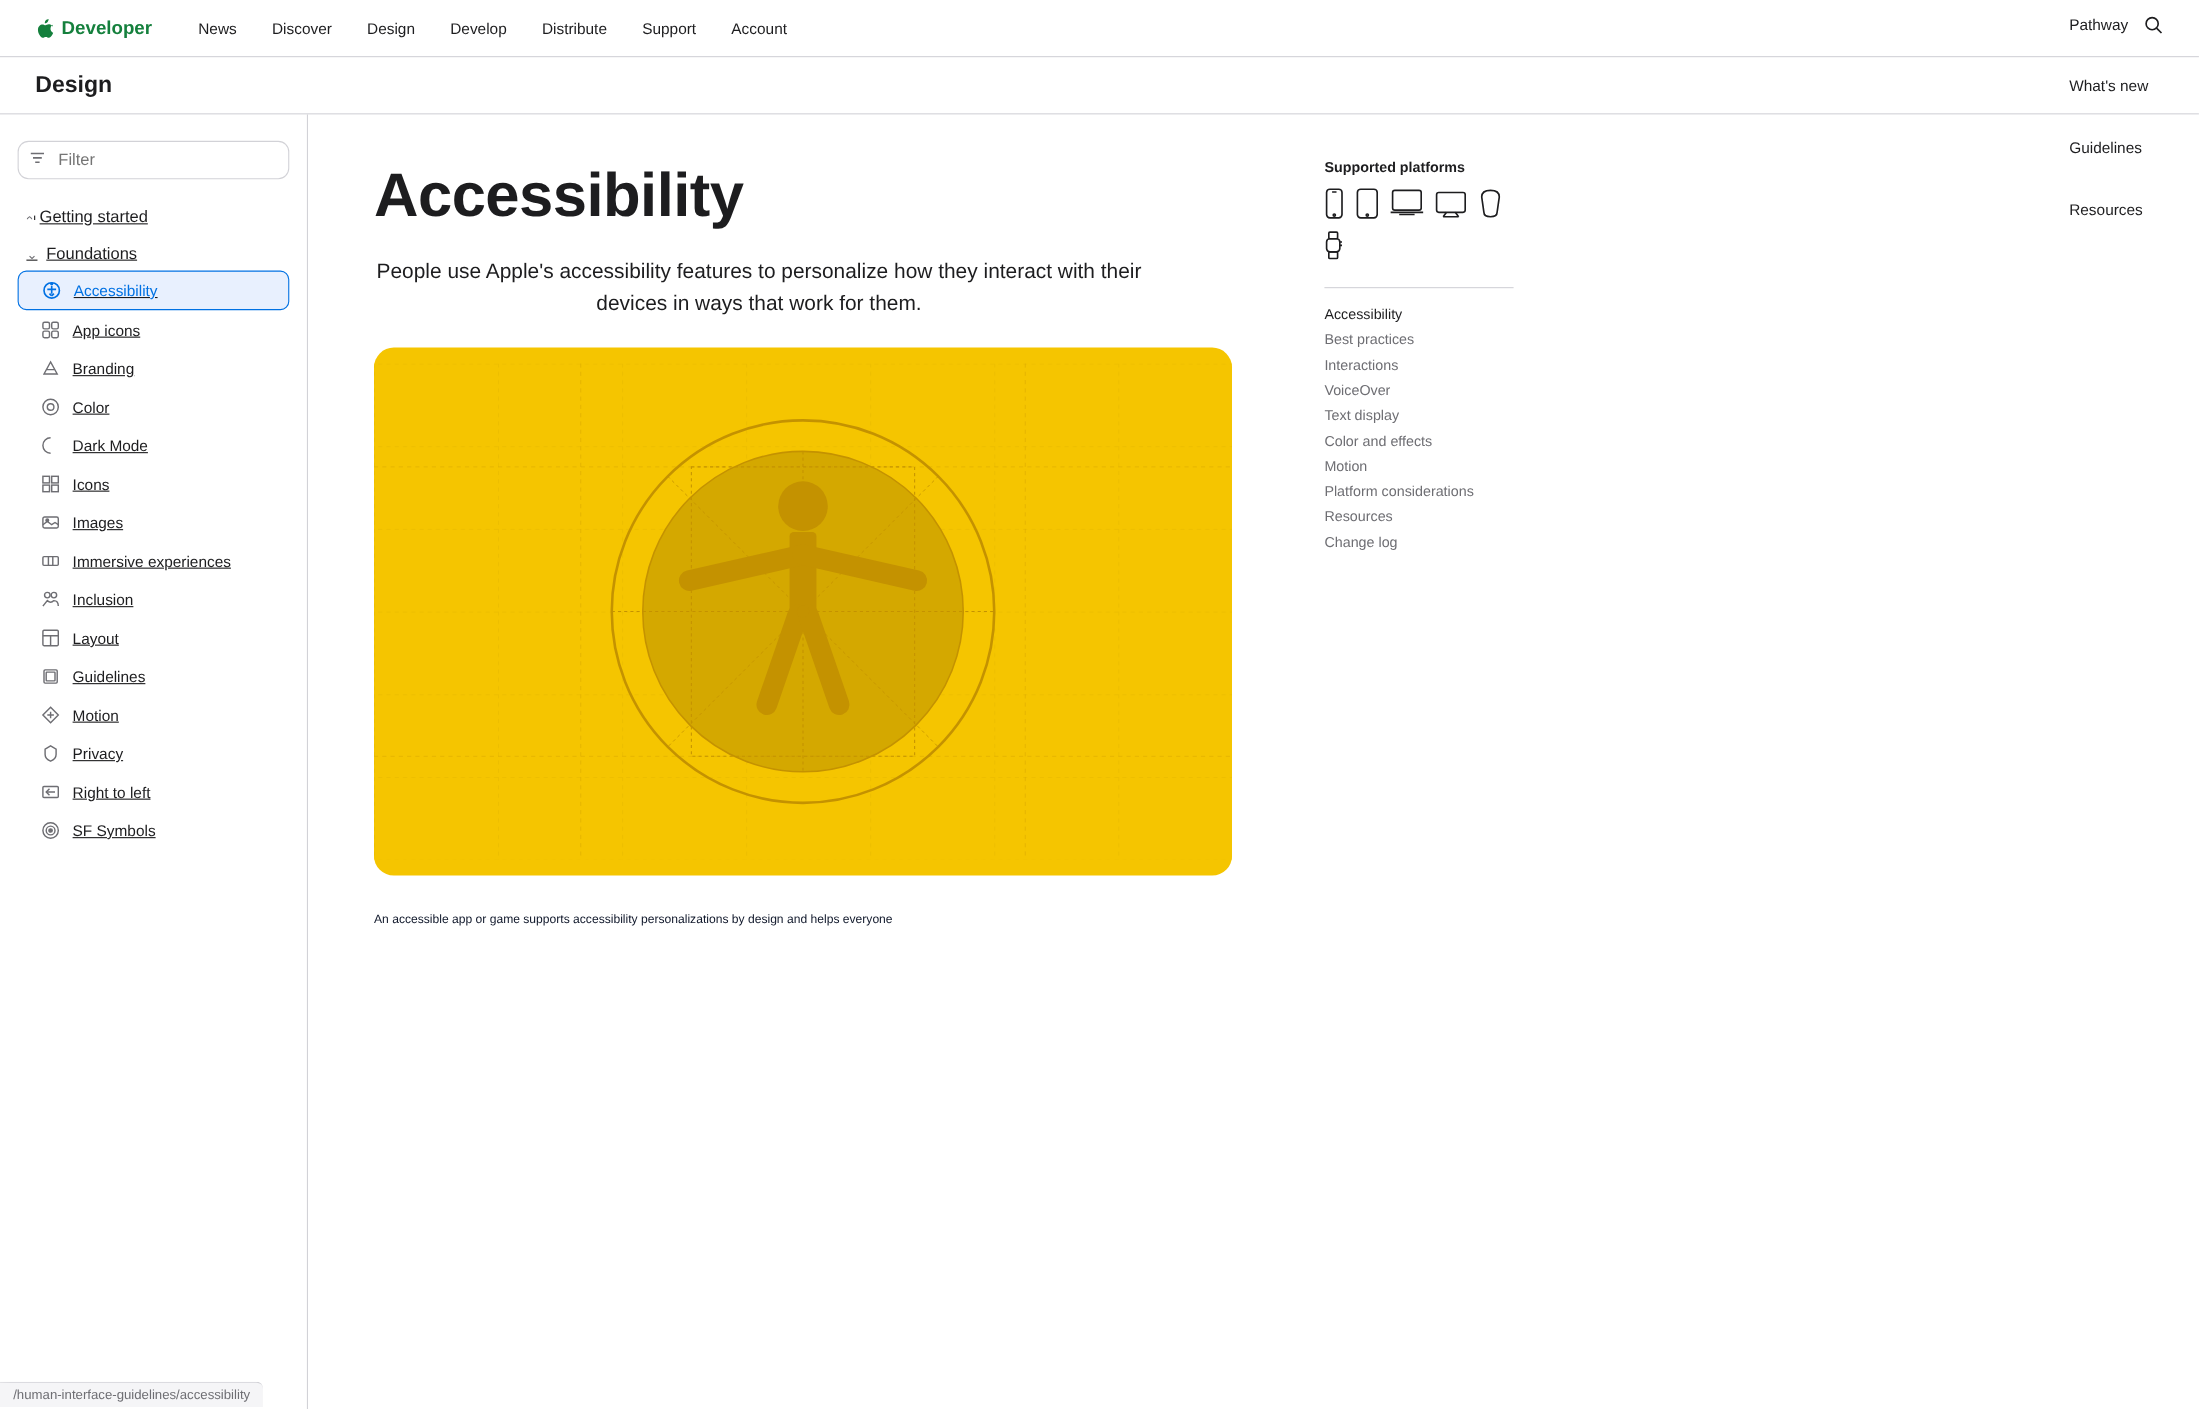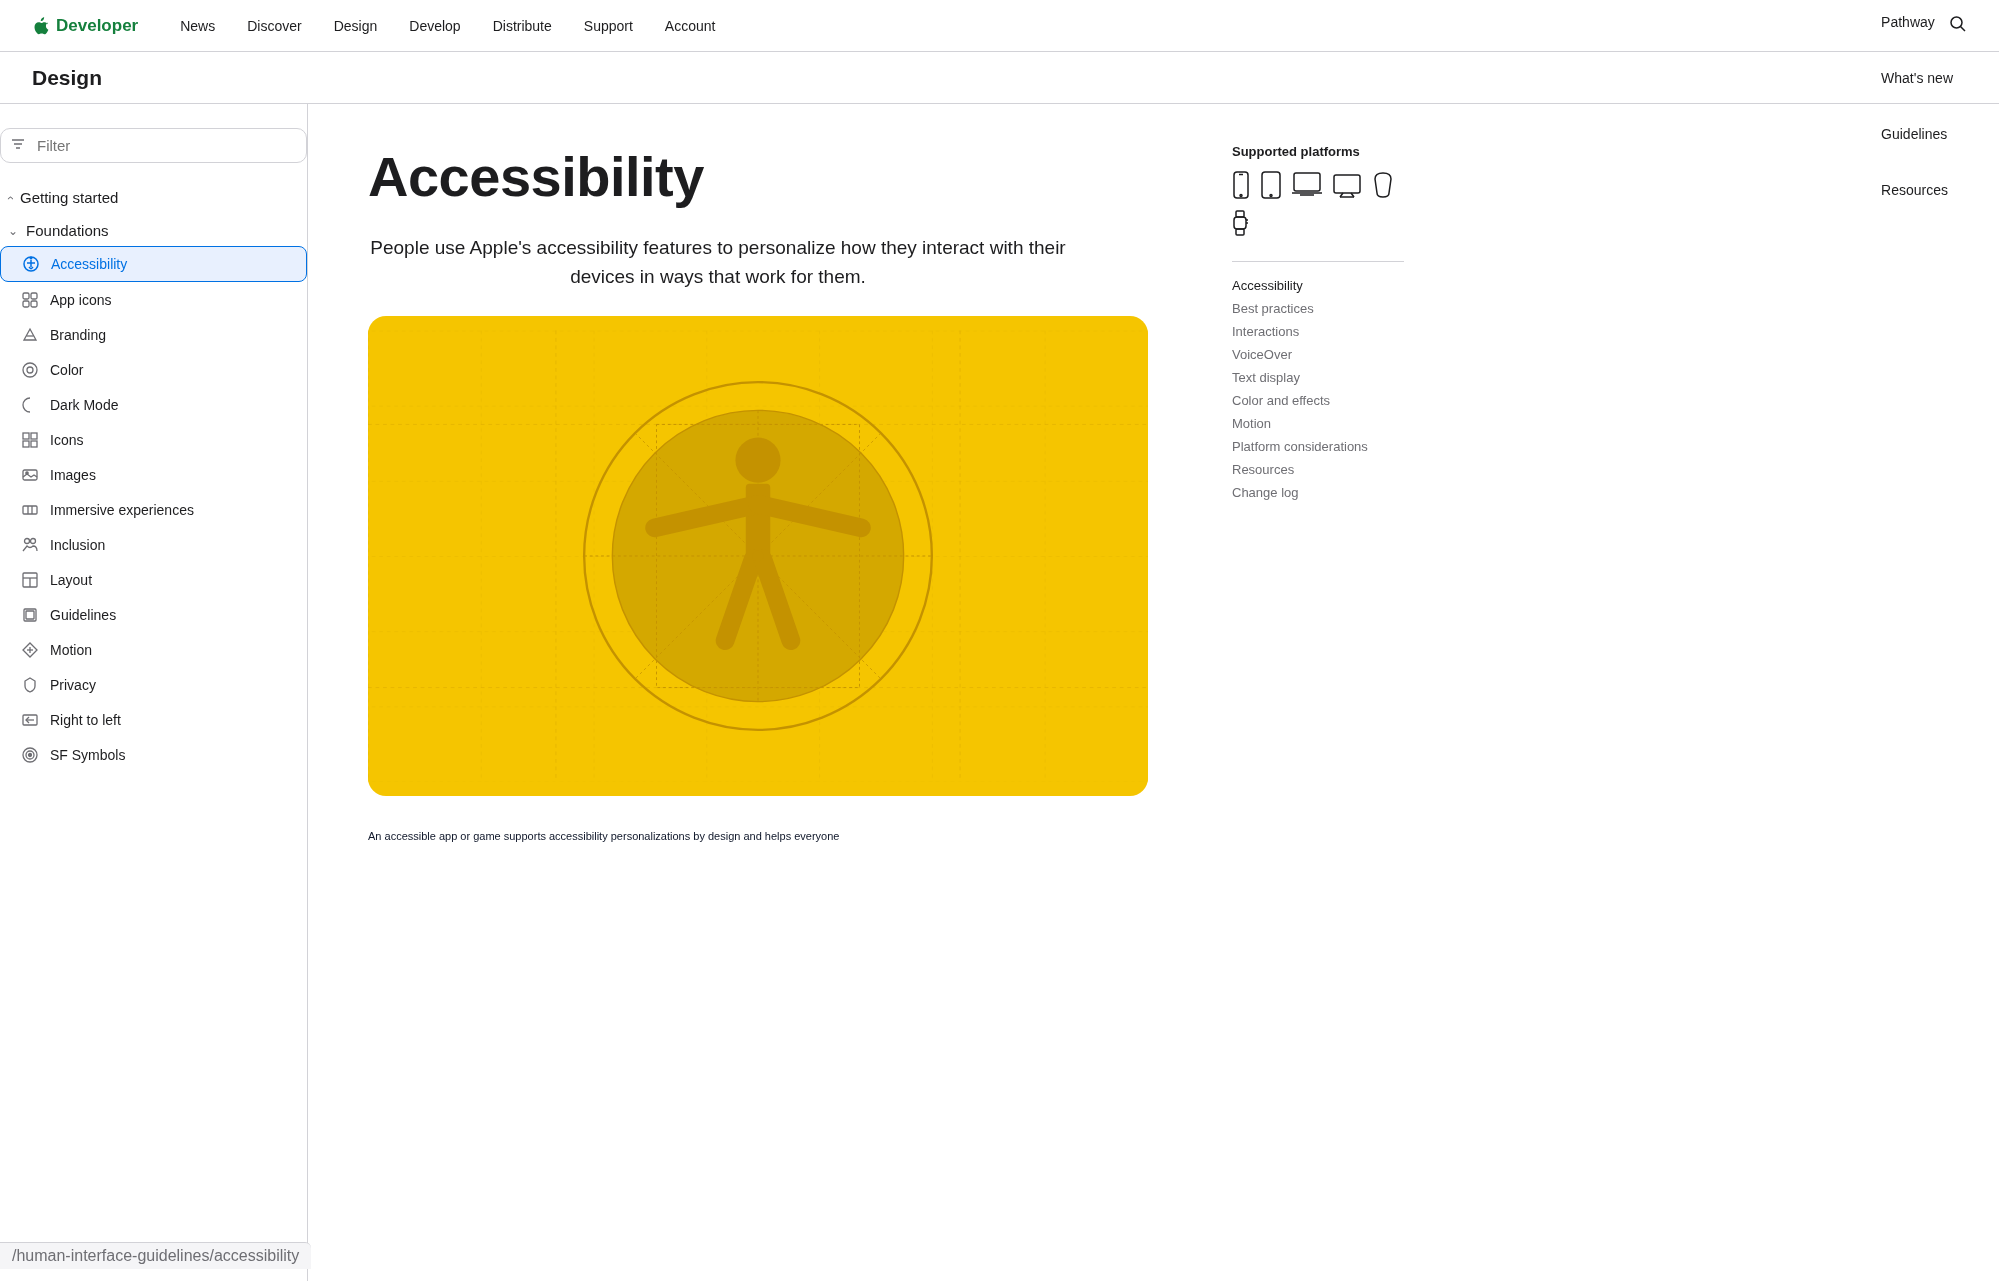--- a/index.html
+++ b/index.html
@@ -25,26 +25,26 @@
       border-bottom: 1px solid #d2d2d7;
     }
     .secondary-nav-title { font-size: 21px; font-weight: 600; color: #1d1d1f; margin-right: auto; }
     .secondary-nav-links { display: flex; gap: 4px; flex-direction: column; }
     .secondary-nav-link { padding: 0 14px; height: 52px; display: flex; align-items: center; font-size: 14px; color: #1d1d1f; text-decoration: none; cursor: pointer; }
 
     
     .page-layout { display: flex; min-height: calc(100vh - 104px); }
 
     
-    .sidebar { width: 308px; flex-shrink: 0; padding: 24px 0; border-right: 1px solid #d2d2d7; }
+    .sidebar { width: 280px; flex-shrink: 0; padding: 24px 16px; border-right: 1px solid #d2d2d7; }
     .filter-input-wrap { position: relative; margin-bottom: 20px; }
     .filter-input { width: 100%; padding: 8px 12px 8px 36px; border: 1px solid #d2d2d7; border-radius: 10px; font-size: 15px; color: #1d1d1f; outline: none; background: #fff; }
     .filter-input-icon { position: absolute; left: 10px; top: 50%; transform: translateY(-50%); color: #6e6e73; font-size: 16px; }
 
-    .sidebar-section { margin-bottom: 4px; }
+    .sidebar-section { margin-bottom: 4px; text-decoration: underline; }
     .sidebar-section-header { display: flex; align-items: center; gap: 8px; padding: 6px 8px; cursor: pointer; font-size: 15px; font-weight: 500; color: #1d1d1f; border-radius: 8px; }
     .chevron { font-size: 12px; color: #6e6e73; }
     .chevron.down { transform: rotate(0deg); }
     .chevron.right { transform: rotate(-90deg); }
 
     .sidebar-item { display: flex; align-items: center; gap: 10px; padding: 7px 10px 7px 20px; cursor: pointer; font-size: 14px; color: #1d1d1f; border-radius: 8px; margin: 1px 0; }
     .sidebar-item.active { background: #e8f0fe; border: 1.5px solid #0071e3; color: #0071e3; font-weight: 500; }
     .sidebar-item-icon { width: 20px; height: 20px; display: flex; align-items: center; justify-content: center; font-size: 16px; color: #6e6e73; flex-shrink: 0; }
     .sidebar-item.active .sidebar-item-icon { color: #0071e3; }
 
@@ -57,21 +57,21 @@
 
     
     .right-sidebar { width: 220px; flex-shrink: 0; padding: 40px 24px; }
     .platforms-label { font-size: 13px; font-weight: 600; color: #1d1d1f; margin-bottom: 12px; }
     .platform-icons { display: flex; gap: 10px; margin-bottom: 24px; align-items: center; flex-wrap: wrap; }
     .toc-divider { border: none; border-top: 1px solid #d2d2d7; margin-bottom: 12px; }
     .toc-item { display: block; font-size: 13px; color: #6e6e73; padding: 4px 0; cursor: pointer; text-decoration: none; }
     .toc-item.active { color: #1d1d1f; font-weight: 500; }
 
     
-    .url-bar { position: fixed; bottom: 12px; left: 0; background: #f5f5f7; border-top: 1px solid #d2d2d7; padding: 4px 12px; font-size: 16px; color: #6e6e73; border-radius: 0 6px 0 0; }
+    .url-bar { position: fixed; bottom: 2px; left: 0; background: #f5f5f7; border-top: 1px solid #d2d2d7; padding: 4px 12px; font-size: 12px; color: #6e6e73; border-radius: 0 6px 0 0; }
 
     
     .accessibility-illustration { width: 100%; height: 100%; display: flex; align-items: center; justify-content: center; }
   </style>
 </head>
 <body>
 
 <nav class="top-nav">
   <a class="top-nav-logo">
     <svg viewBox="0 0 18 22" fill="currentColor">

